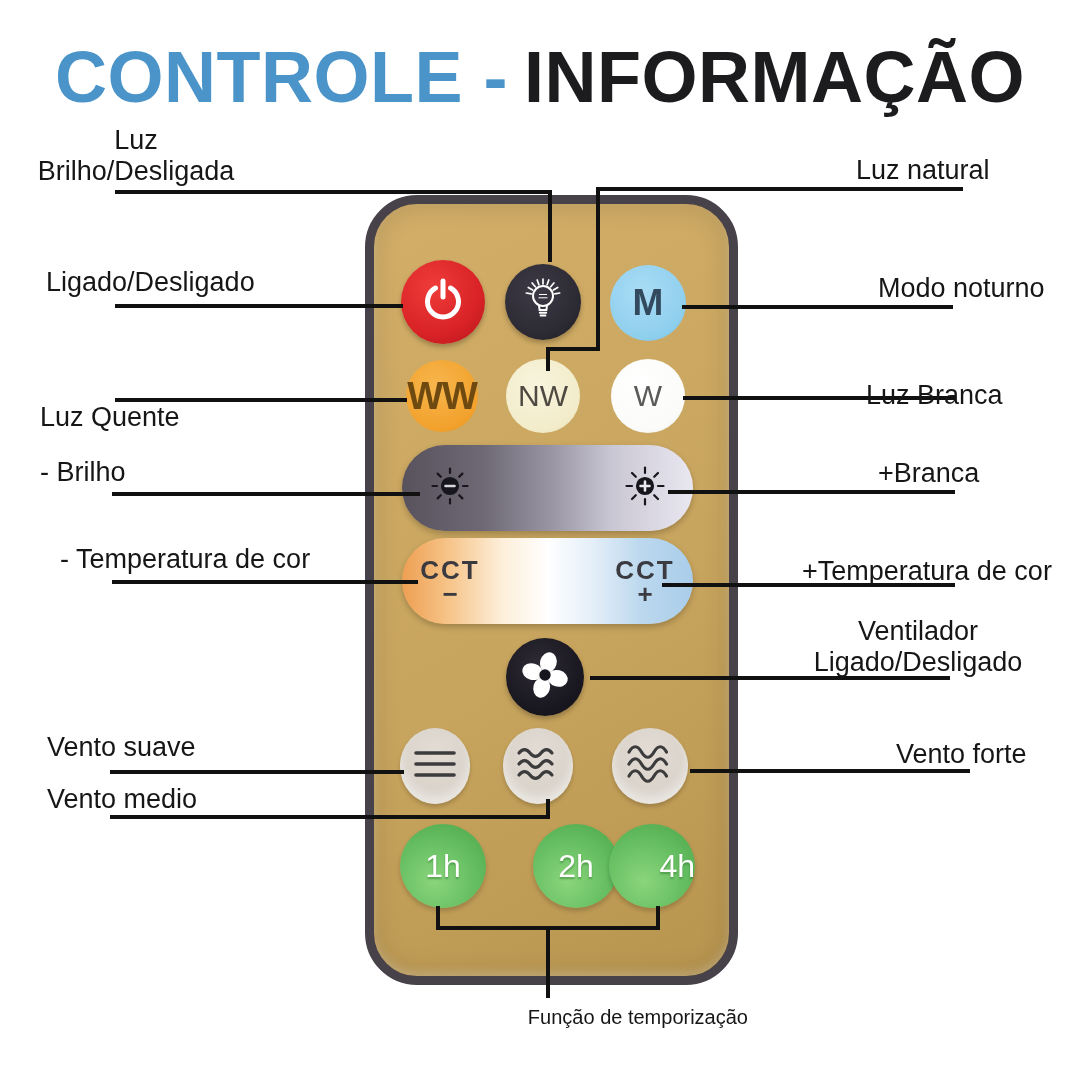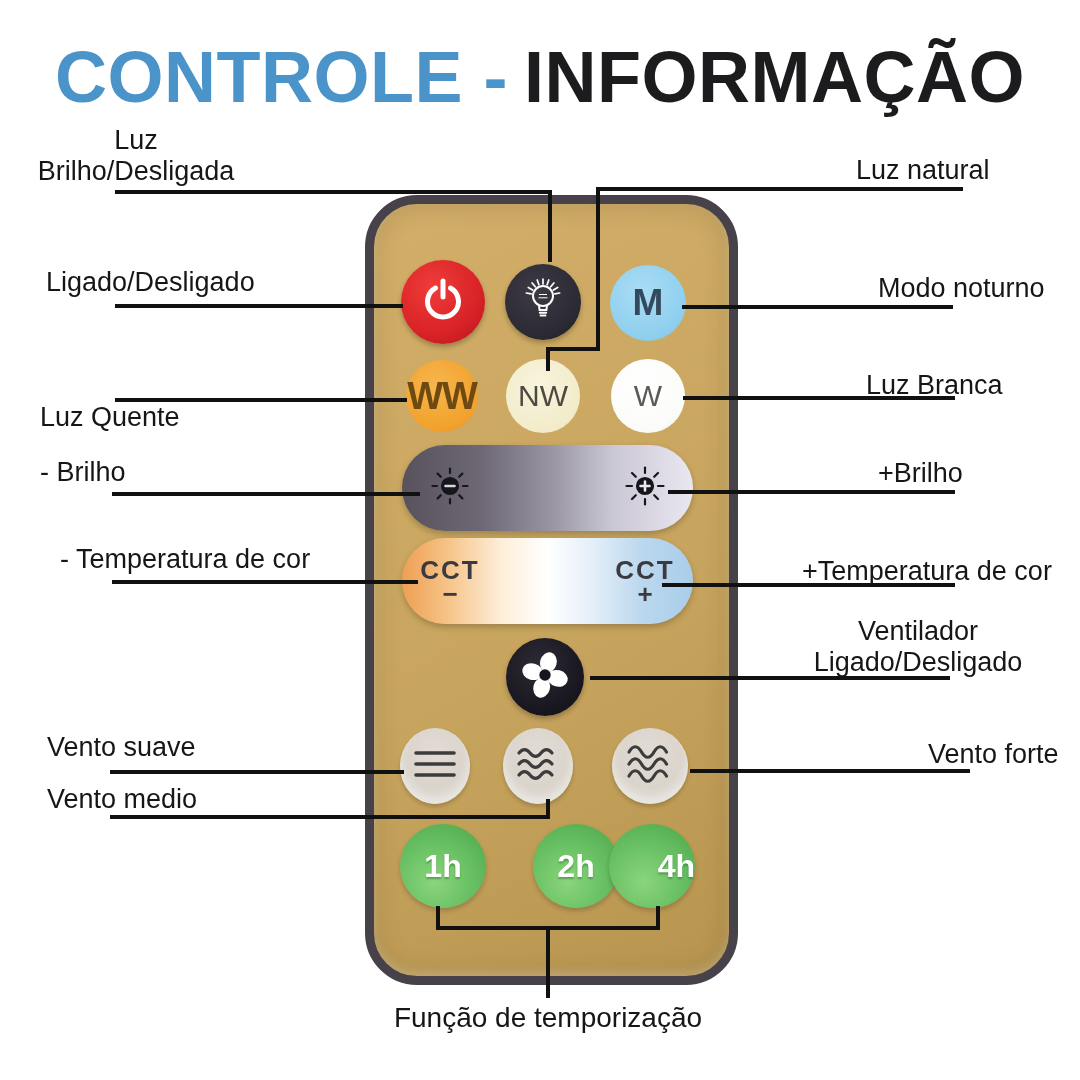--- a/index.html
+++ b/index.html
@@ -59,46 +59,46 @@
 
   .btn-fan{left:506px;top:638px;width:78px;height:78px;
            background:radial-gradient(circle at 42% 35%,#2e2b36,#17151d 70%);
            box-shadow:0 3px 5px rgba(0,0,0,.25);}
 
   .btn-wind{width:70px;height:76px;
             background:radial-gradient(circle at 50% 32%,#e2dcd5,var(--wind-gray) 60%,#c6beb2 100%);
             box-shadow:0 3px 4px rgba(0,0,0,.18), inset 0 -8px 10px rgba(255,255,255,.55);}
   .btn-wind1{left:400px;top:728px;} .btn-wind2{left:503px;top:728px;} .btn-wind3{left:612px;top:728px;width:76px;}
 
-  .btn-timer{width:86px;height:84px;color:#ffffff;font-size:32px;font-weight:700;
+  .btn-timer{width:86px;height:84px;color:#ffffff;font-size:32px;font-weight:400;
              background:radial-gradient(circle at 40% 68%,#8ad57c,var(--timer-green) 55%,#4da348 100%);
              text-shadow:0 2px 2px rgba(30,100,30,.45);box-shadow:0 3px 5px rgba(0,0,0,.2);}
   .btn-1h{left:400px;top:824px;} .btn-2h{left:533px;top:824px;align-items:center;} .btn-4h{left:609px;top:824px;justify-content:flex-end;}
 
   
   svg.lines{position:absolute;left:0;top:0;width:1080px;height:1080px;pointer-events:none;}
   svg.lines polyline{fill:none;stroke:var(--line-black);stroke-width:4;}
 
   
   .lbl{position:absolute;font-size:27px;line-height:31px;color:var(--label-dark);white-space:nowrap;}
   .lbl-light-onoff{left:30px;top:125px;width:212px;text-align:center;}
   .lbl-natural{left:856px;top:155px;}
   .lbl-power{left:46px;top:267px;}
   .lbl-night{left:858px;top:273px;margin-left:20px;}
   .lbl-warm{left:40px;top:362px;margin-top:40px;}
-  .lbl-white{left:866px;top:370px;text-align:right;}
+  .lbl-white{left:866px;top:380px;text-align:right;}
   .lbl-brilho-minus{left:40px;top:457px;}
   .lbl-brilho-plus{left:878px;top:458px;}
   .lbl-temp-minus{left:40px;top:544px;margin-left:20px;}
   .lbl-temp-plus{left:802px;top:556px;}
   .lbl-fan{left:808px;top:616px;width:220px;text-align:center;}
   .lbl-vsuave{left:47px;top:732px;}
-  .lbl-vforte{left:896px;top:739px;margin-left:32px;}
+  .lbl-vforte{left:896px;top:739px;}
   .lbl-vmedio{left:47px;top:784px;}
-  .lbl-timer{left:348px;top:1002px;width:400px;text-align:center;font-size:28px;}
+  .lbl-timer{left:348px;top:1002px;width:400px;text-align:right;font-size:20px;}
 </style>
 </head>
 <body>
 
 <div class="title">
   <span class="blue">CONTROLE -</span>
   <span class="dark">INFORMAÇÃO</span>
 </div>
 
 <div class="remote"></div>
@@ -278,21 +278,21 @@
 <div class="lbl lbl-light-onoff">
   <div>Luz</div>
   <div>Brilho/Desligada</div>
 </div>
 <div class="lbl lbl-natural">Luz natural</div>
 <div class="lbl lbl-power">Ligado/Desligado</div>
 <div class="lbl lbl-night">Modo noturno</div>
 <div class="lbl lbl-warm">Luz Quente</div>
 <div class="lbl lbl-white">Luz Branca</div>
 <div class="lbl lbl-brilho-minus">- Brilho</div>
-<div class="lbl lbl-brilho-plus">+Brilho</div>
+<div class="lbl lbl-brilho-plus">+Branca</div>
 <div class="lbl lbl-temp-minus">- Temperatura de cor</div>
 <div class="lbl lbl-temp-plus">+Temperatura de cor</div>
 <div class="lbl lbl-fan">
   <div>Ventilador</div>
   <div>Ligado/Desligado</div>
 </div>
 <div class="lbl lbl-vsuave">Vento suave</div>
 <div class="lbl lbl-vforte">Vento forte</div>
 <div class="lbl lbl-vmedio">Vento medio</div>
 <div class="lbl lbl-timer">Função de temporização</div>

